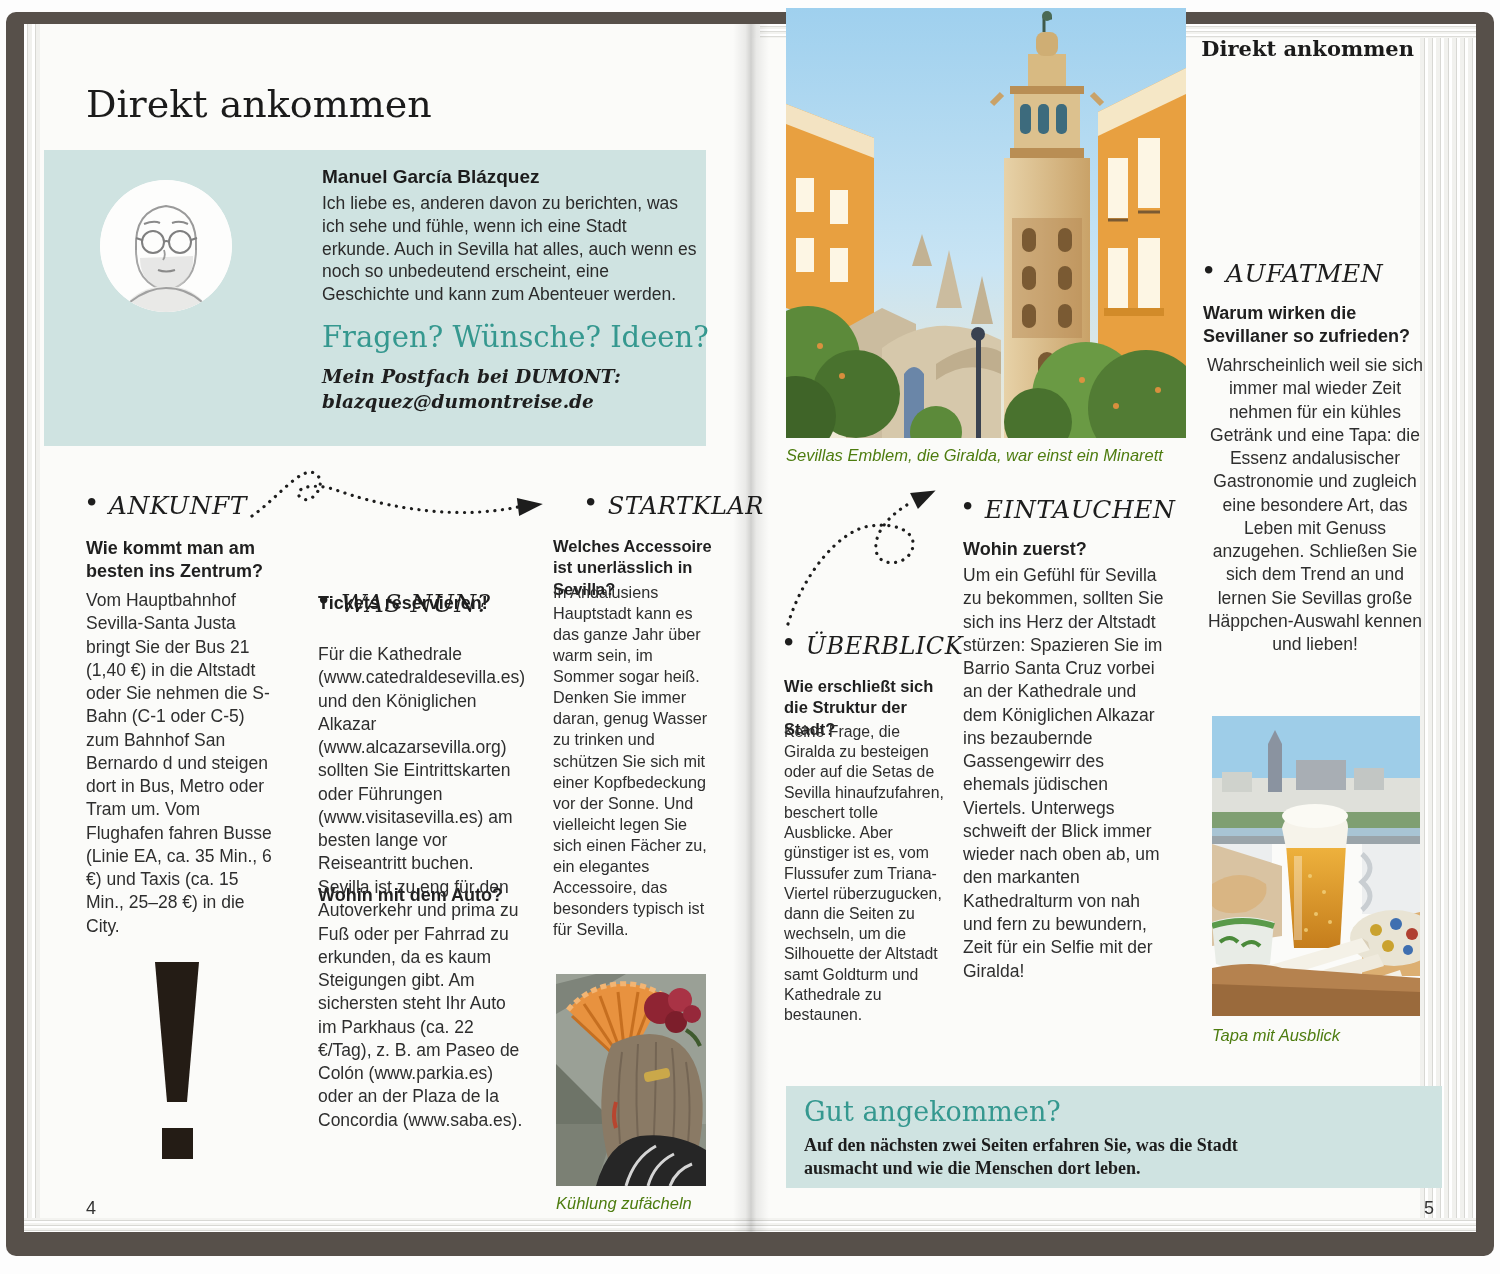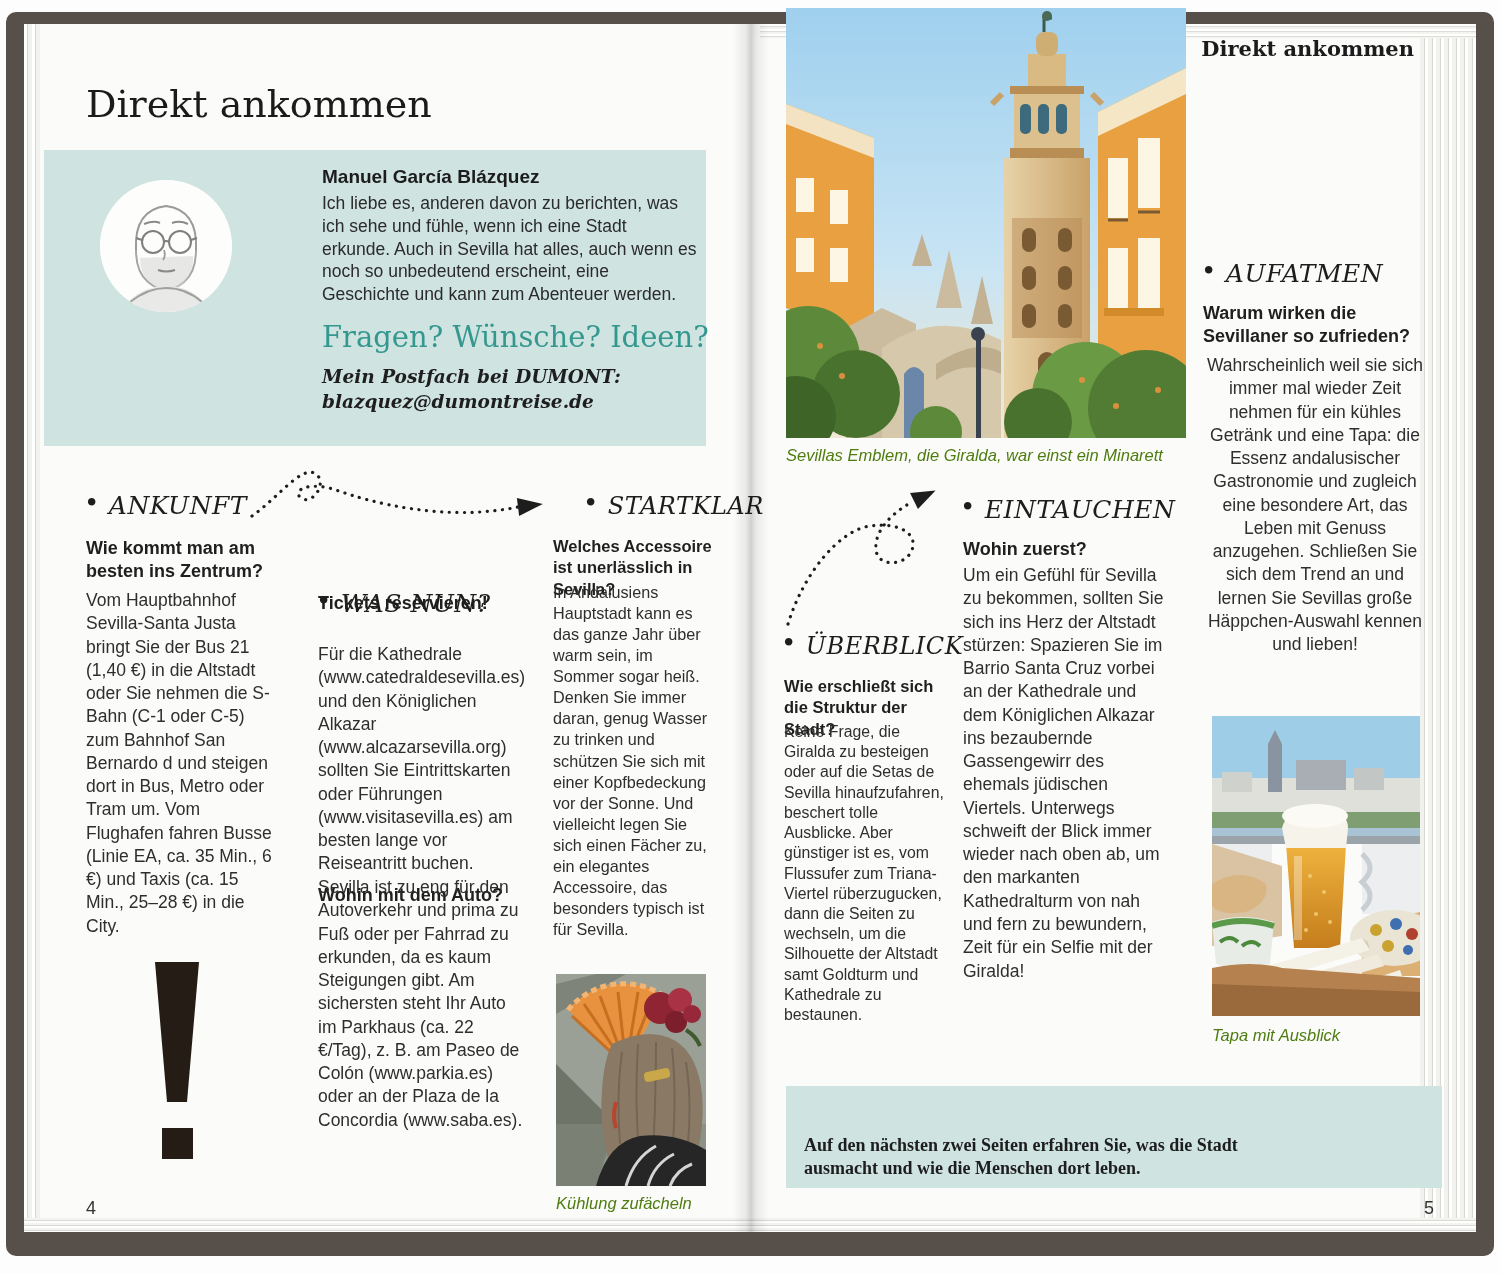--- a/index.html
+++ b/index.html
@@ -363,19 +363,20 @@
 
       <path d="M0,252 Q40,244 70,252 L208,262 L208,300 L0,300 Z" fill="#b5824f"></path>
       <path d="M0,268 L208,276 L208,300 L0,300 Z" fill="#9a6a3c"></path>
 
       <path d="M0,168 Q28,150 54,168 Q58,186 34,196 Q8,200 0,190 Z" fill="#d9b583"></path>
     </svg>
   </div>
   <div class="caption" style="left:1212px; top:1026px;">Tapa mit Ausblick</div>
 
   <div class="teaser-box">
+    <div class="teaser-title">Gut angekommen?</div>
     <div class="teaser-body">Auf den nächsten zwei Seiten erfahren Sie, was die Stadt ausmacht und wie die Menschen dort leben.</div>
   </div>
 
   <div class="pagenum" style="left:1378px; top:1198px; width:56px; text-align:right;">5</div>
 
   <div class="spine"></div>
 </div>
 
 </body></html>

